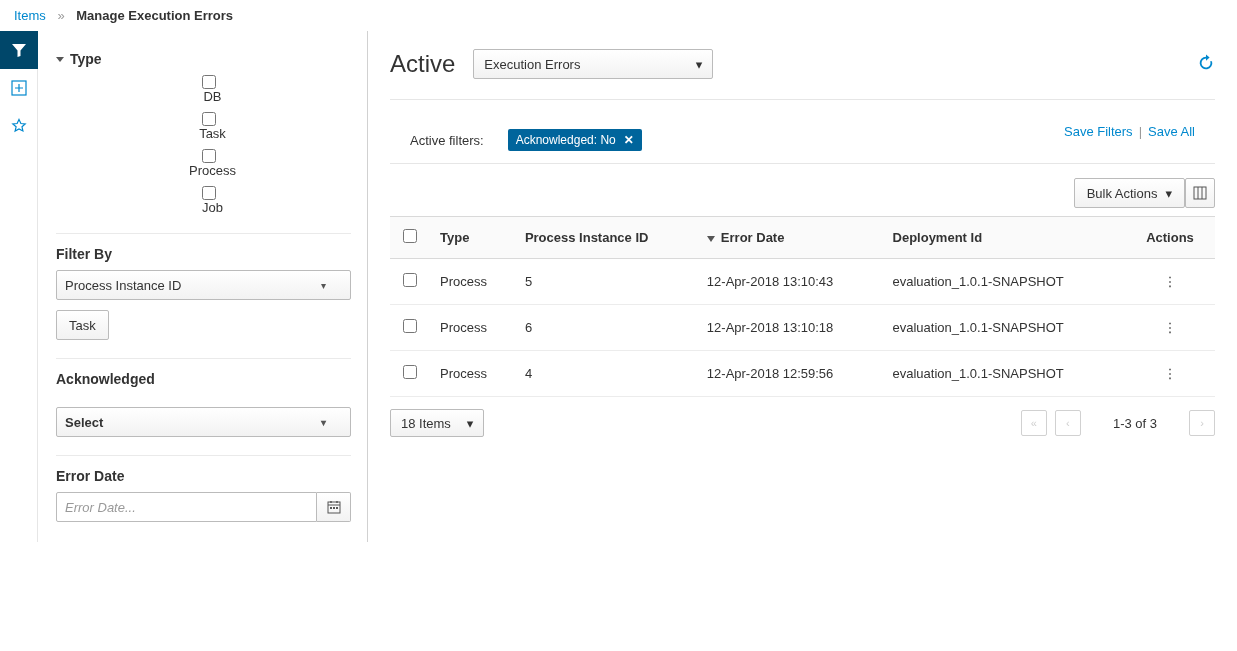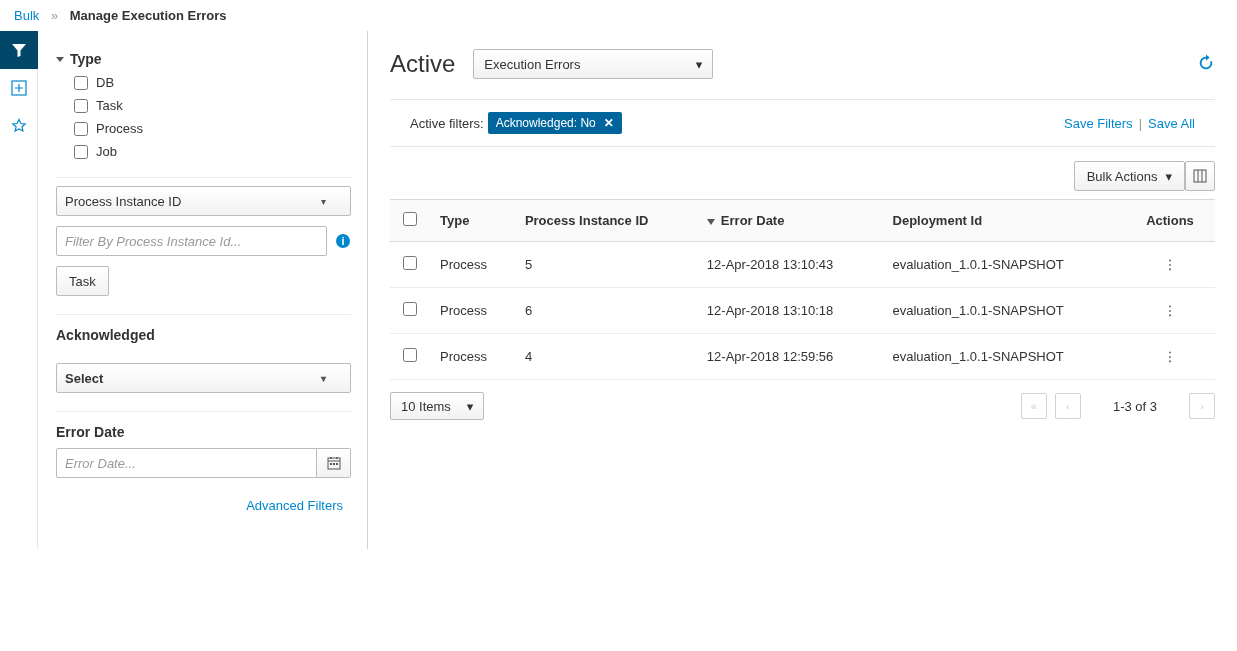--- a/index.html
+++ b/index.html
@@ -22,21 +22,21 @@
   
   .filters-panel { width: 330px; border-right: 1px solid #d1d1d1; padding: 0; }
   .filters-header { display:flex; align-items:center; justify-content:space-between; padding: 10px 14px; }
   .filters-header h2 { font-size: 19px; font-weight: normal; color:#333; }
   .collapse-btn { width:24px; height:24px; border:1px solid #bbb; border-radius:2px; background:#f9f9f9; display:flex; align-items:center; justify-content:center; cursor:pointer; }
 
   .filters-body { padding: 8px 16px 20px 18px; }
   .section-title { font-weight:bold; color:#333; font-size:14px; margin: 12px 0 8px 0; display:flex; align-items:center; }
   .section-title.caret::before { content:""; display:inline-block; border-top:5px solid #555; border-left:4px solid transparent; border-right:4px solid transparent; margin-right:6px; }
   .cb-list { padding-left: 18px; }
-  .cb-row { display:flex; align-items:center; margin: 8px 0; color:#333; font-size:13px; }
+  .cb-row { display:flex; align-items:center; margin: 8px 0; color:#333; font-size:13px;flex-direction:column; }
   .cb-row input { margin-right: 8px; }
   hr.sep { border:none; border-top:1px solid #eaeaea; margin: 18px 0 8px 0; }
 
   .select { width:100%; height:30px; border:1px solid #bbb; border-radius:2px; background: linear-gradient(#fff,#f2f2f2); padding: 0 24px 0 8px; font-size:13px; color:#333; display:flex; align-items:center; justify-content:space-between; cursor:pointer; position:relative; }
   .select .chev { color:#555; font-size:10px; }
   .input-row { display:flex; align-items:center; gap:8px; margin-top:10px; }
   input.text { flex:1; height:30px; border:1px solid #bbb; border-radius:2px; padding:0 8px; font-size:13px; font-style:italic; color:#888; }
   input.text::placeholder { color:#999; font-style:italic; }
   .info-icon { color:#0088ce; width:16px; height:16px; display:flex; align-items:center; justify-content:center; }
   .btn { height:30px; padding:0 12px; border:1px solid #bbb; border-radius:2px; background:linear-gradient(#fff,#f2f2f2); font-size:13px; color:#333; cursor:pointer; display:inline-flex; align-items:center; }
@@ -48,21 +48,21 @@
   
   .main { flex:1; padding: 18px 22px; }
   .main-head { display:flex; align-items:center; justify-content:space-between; margin-bottom: 20px; }
   .main-head-left { display:flex; align-items:center; gap:18px; }
   .main-head h1 { font-size:24px; font-weight:normal; color:#333; }
   .dropdown-lg { width:240px; height:30px; border:1px solid #bbb; border-radius:2px; background:linear-gradient(#fff,#f2f2f2); padding:0 10px; display:flex; align-items:center; justify-content:space-between; cursor:pointer; font-size:13px; }
   .refresh { color:#0088ce; cursor:pointer; }
   .refresh svg { width:18px; height:18px; }
 
   .filter-bar { border-top:1px solid #e6e6e6; border-bottom:1px solid #e6e6e6; padding:12px 20px; display:flex; align-items:center; justify-content:space-between; }
-  .filter-bar-left { display:flex; align-items:center; gap:4px; }
+  .filter-bar-left { display:flex; align-items:center; gap:24px;margin-top:17px; }
   .filter-bar-label { color:#333; font-size:13px; }
   .chip { background:#00659c; color:#fff; font-size:12px; padding:4px 8px; border-radius:2px; display:inline-flex; align-items:center; gap:8px; }
   .chip .x { cursor:pointer; font-weight:bold; }
   .filter-bar-right { display:flex; align-items:center; gap:6px; }
   .divider-v { color:#999; }
 
   .table-toolbar { display:flex; justify-content:flex-end; margin: 14px 0 8px 0; }
   .icon-btn { width:30px; height:30px; border:1px solid #bbb; border-radius:2px; background:linear-gradient(#fff,#f2f2f2); display:flex; align-items:center; justify-content:center; cursor:pointer; color:#555; }
 
   table.data { width:100%; border-collapse:collapse; }
@@ -81,21 +81,21 @@
   .pager-btn { width:26px; height:26px; border:1px solid #d1d1d1; border-radius:2px; background:#fff; display:flex; align-items:center; justify-content:center; color:#888; cursor:pointer; font-size:11px; }
   .pager-btn.disabled { color:#cfcfcf; cursor:default; }
   .pager-info { font-size:13px; color:#333; margin:0 24px; }
 
   input[type=checkbox]{ width:14px; height:14px; }
 </style>
 </head>
 <body>
 
 <div class="breadcrumb">
-  <a>Bulk</a>
+  <a>Items</a>
   <span class="sep">»</span>
   <span class="current">Manage Execution Errors</span>
 </div>
 
 <div class="layout">
 
   <div class="rail">
     <div class="rail-item active">
       <svg viewBox="0 0 16 16">
           <path fill="currentColor" d="M1 2h14l-5.5 6.5V14l-3 1V8.5z"></path>
@@ -131,32 +131,24 @@
             <span>Process</span>
           </label>
         <label class="cb-row">
             <input type="checkbox" style="">
             <span>Job</span>
           </label>
       </div>
 
       <hr class="sep">
 
+      <div class="section-title">Filter By</div>
       <div class="select" style="margin-top:6px;">
         <span>Process Instance ID</span>
         <span class="chev">▾</span>
-      </div>
-      <div class="input-row">
-        <input class="text" type="text" placeholder="Filter By Process Instance Id..." style="">
-        <span class="info-icon">
-          <svg viewBox="0 0 16 16">
-              <circle cx="8" cy="8" r="7" fill="#0088ce"></circle>
-              <text x="8" y="12" text-anchor="middle" font-size="11" font-weight="bold" fill="#fff">i</text>
-            </svg>
-        </span>
       </div>
       <div style="margin-top:10px;">
         <button class="btn">Task</button>
       </div>
 
       <hr class="sep">
 
       <div class="section-title">Acknowledged</div>
       <div class="select" style="margin-top:20px;font-weight:bold;">
         <span>Select</span>
@@ -173,23 +165,20 @@
               <rect x="1" y="2" width="12" height="11" fill="none" stroke="#555"></rect>
               <path d="M1 5h12" stroke="#555"></path>
               <path d="M4 1v2M10 1v2" stroke="#555" stroke-width="1.5"></path>
               <rect x="3" y="7" width="2" height="2" fill="#555"></rect>
               <rect x="6" y="7" width="2" height="2" fill="#555"></rect>
               <rect x="9" y="7" width="2" height="2" fill="#555"></rect>
             </svg>
         </div>
       </div>
 
-      <div class="adv-link">
-        <a>Advanced Filters</a>
-      </div>
     </div>
   </div>
 
   <div class="main">
     <div class="main-head">
       <div class="main-head-left">
         <h1>Active</h1>
         <div class="dropdown-lg">
           <span>Execution Errors</span>
           <span class="chev">▾</span>
@@ -264,21 +253,21 @@
             <td>4</td>
             <td>12-Apr-2018 12:59:56</td>
             <td>evaluation_1.0.1-SNAPSHOT</td>
             <td class="actions"><span class="kebab">⋮</span></td>
           </tr>
         </tbody>
     </table>
 
     <div class="table-footer">
       <div class="page-size">
-        <span>10 Items</span>
+        <span>18 Items</span>
         <span class="chev">▾</span>
       </div>
       <div class="pager">
         <div class="pager-btn disabled">«</div>
         <div class="pager-btn disabled">‹</div>
         <span class="pager-info">1-3 of 3</span>
         <div class="pager-btn disabled">›</div>
       </div>
     </div>
   </div>

